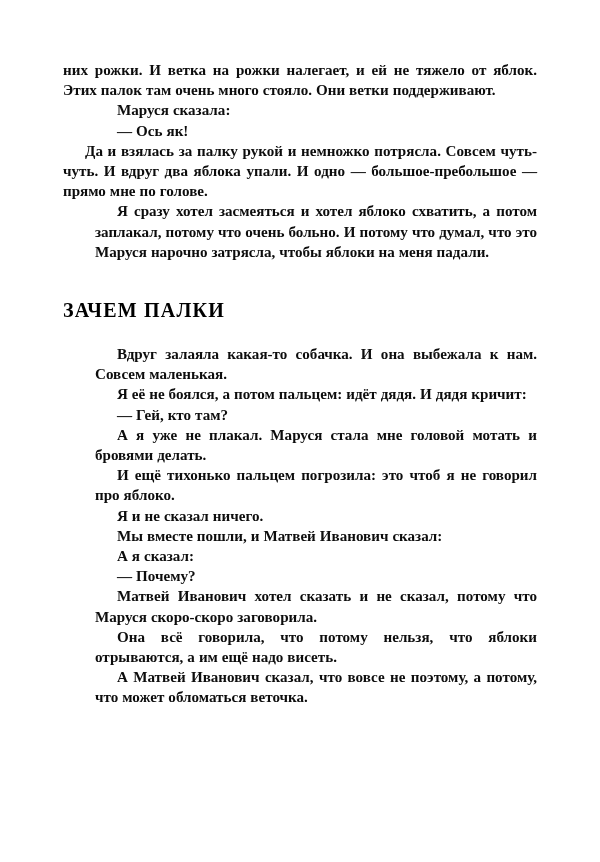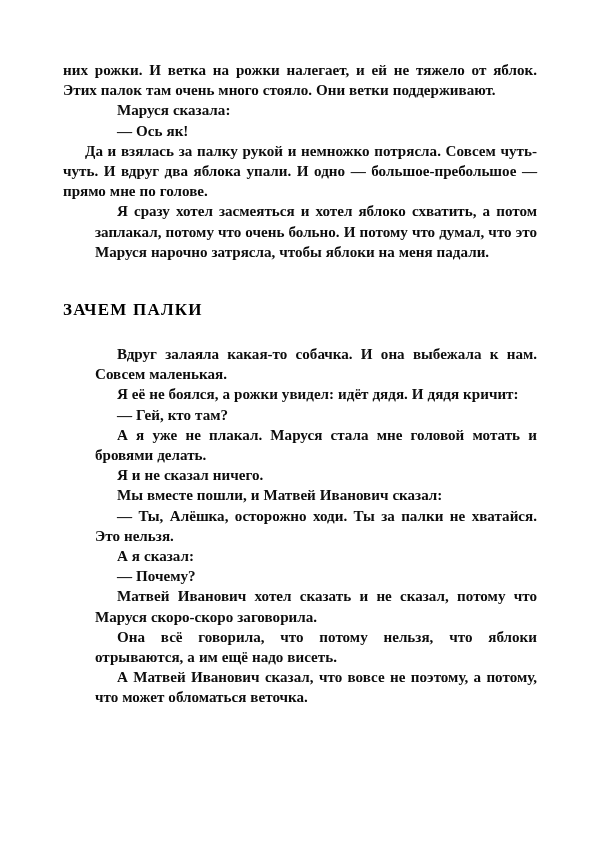--- a/index.html
+++ b/index.html
@@ -44,21 +44,21 @@
   }
 
   p.para.last-line-left {
     text-align-last: left;
     margin-left: 32px;
   }
 
   h2.section-heading {
     margin: 0;
     font-family: "Liberation Serif", "DejaVu Serif", serif;
-    font-size: 17px;
+    font-size: 20px;
     line-height: 20px;
     font-weight: bold;
     color: #000000;
     letter-spacing: 1.2px;
     text-transform: none;
     text-indent: 0;
   }
 
   .spacer-before-heading { height: 38px; }
   .spacer-after-heading  { height: 24px; }
@@ -93,34 +93,34 @@
     <p class="para last-line-left">Я сразу хотел засмеяться и хотел яблоко схватить, а потом заплакал, потому что очень больно. И потому что думал, что это Маруся нарочно затрясла, чтобы яблоки на меня падали.</p>
 
     <div class="spacer-before-heading"></div>
 
     <h2 class="section-heading">ЗАЧЕМ ПАЛКИ</h2>
 
     <div class="spacer-after-heading"></div>
 
     <p class="para last-line-left">Вдруг залаяла какая-то собачка. И она выбежала к нам. Совсем маленькая.</p>
 
-    <p class="para last-line-left">Я её не боялся, а рожки увидел: идёт дядя. И дядя кричит:</p>
+    <p class="para last-line-left">Я её не боялся, а потом пальцем: идёт дядя. И дядя кричит:</p>
 
     <p class="para last-line-left">— Гей, кто там?</p>
 
 
 
     <p class="para last-line-left">А я уже не плакал. Маруся стала мне головой мотать и бровями делать.</p>
 
+    <p class="para last-line-left">И ещё тихонько пальцем погрозила: это чтоб я не говорил про яблоко.</p>
 
     <p class="para last-line-left">Я и не сказал ничего.</p>
 
     <p class="para last-line-left">Мы вместе пошли, и Матвей Иванович сказал:</p>
 
-    <p class="para last-line-left">— Ты, Алёшка, осторожно ходи. Ты за палки не хватайся. Это нельзя.</p>
 
     <p class="para last-line-left">А я сказал:</p>
 
     <p class="para last-line-left">— Почему?</p>
 
     <p class="para last-line-left">Матвей Иванович хотел сказать и не сказал, потому что Маруся скоро-скоро заговорила.</p>
 
     <p class="para last-line-left">Она всё говорила, что потому нельзя, что яблоки отрываются, а им ещё надо висеть.</p>
 
     <p class="para last-line-left">А Матвей Иванович сказал, что вовсе не поэтому, а потому, что может обломаться веточка.</p>

